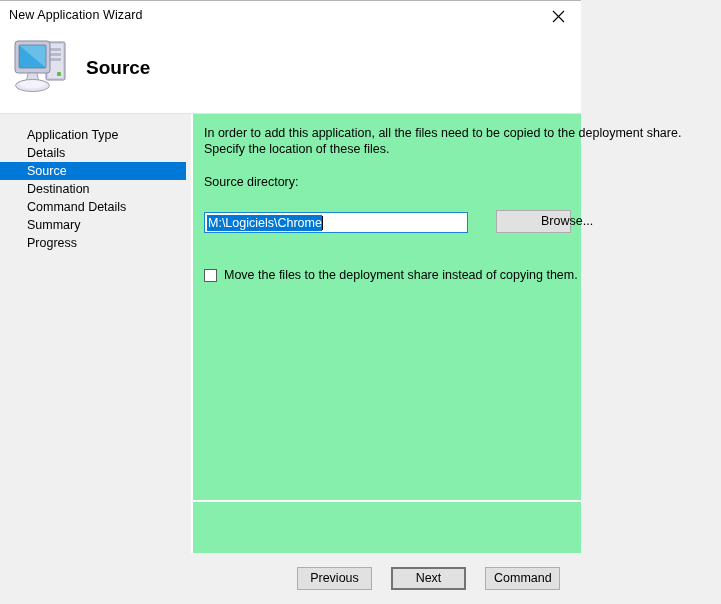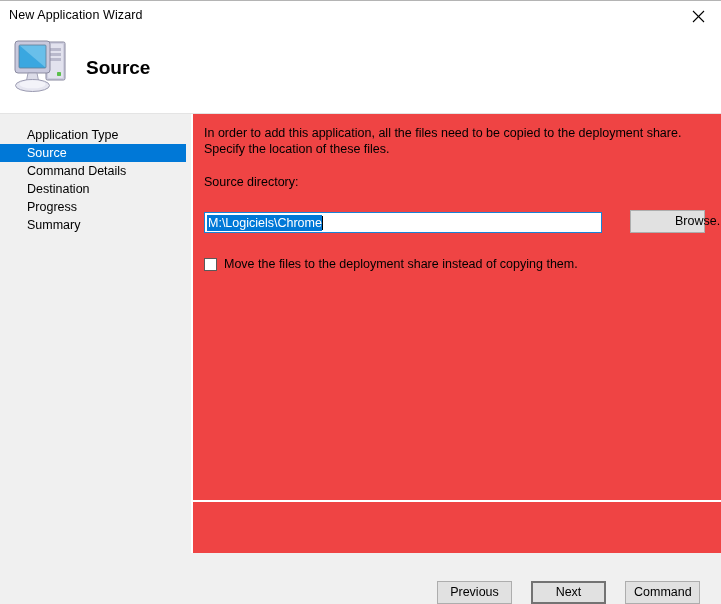--- a/index.html
+++ b/index.html
@@ -15,21 +15,21 @@
     font-size: 12px;
     color: #000000;
     overflow: hidden;
     position: relative;
   }
 
   
   .window {
     position: absolute;
     left: 0; top: 0;
-    width: 721px;
+    width: 581px;
     height: 604px;
     background: #f0f0f0;
     display: flex;
     flex-direction: column;
     border-top: 1px solid #b4b4b4;
     box-sizing: border-box;
   }
 
   
   .titlebar {
@@ -122,21 +122,21 @@
   }
 
   .vdivider {
     width: 2px;
     min-width: 2px;
     background: #ffffff;
   }
 
   .content {
     flex: 1;
-    background: #ef4444;
+    background: #86efac;
     position: relative;
     box-sizing: border-box;
     padding: 11px 10px 0 11px;
     min-width: 0;
     display: flex;
     flex-direction: column;
   }
 
   .intro {
     font-size: 12.5px;
@@ -200,21 +200,21 @@
     line-height: 21px;
   }
   .btn.browse {
     width: 75px;
     margin-left: 28px;
     margin-top: -1px;
     padding-left: 44px;
   }
 
   .check-row {
-    margin-top: 24px;
+    margin-top: 35px;
     display: flex;
     align-items: center;
   }
   .checkbox {
     width: 13px;
     height: 13px;
     box-sizing: border-box;
     background: #ffffff;
     border: 1px solid #5a5a5a;
     margin-right: 7px;
@@ -232,21 +232,21 @@
     left: 0;
     right: 0;
     height: 2px;
     background: #ffffff;
     bottom: 51px;
   }
   .footer {
     height: 51px;
     min-height: 51px;
     display: flex;
-    align-items: flex-end;
+    align-items: center;
     justify-content: flex-end;
     padding-right: 21px;
     box-sizing: border-box;
   }
   .footer .btn {
     width: 75px;
     margin-left: 19px;
   }
   .footer .btn.default {
     border: 2px solid #737373;
@@ -292,25 +292,26 @@
       </svg>
     </div>
     <div class="header-title">Source</div>
     <div class="header-rule"></div>
   </div>
 
   <div class="body">
 
     <div class="sidebar">
       <div class="nav-item">Application Type</div>
+      <div class="nav-item">Details</div>
       <div class="nav-item selected">Source</div>
+      <div class="nav-item">Destination</div>
       <div class="nav-item">Command Details</div>
-      <div class="nav-item">Destination</div>
+      <div class="nav-item">Summary</div>
       <div class="nav-item">Progress</div>
-      <div class="nav-item">Summary</div>
     </div>
 
     <div class="vdivider"></div>
 
     <div class="content">
 
       <div class="intro">In order to add this application, all the files need to be copied to the deployment share.  Specify the location of these files.</div>
 
       <div class="field-label">Source directory:</div>
 

